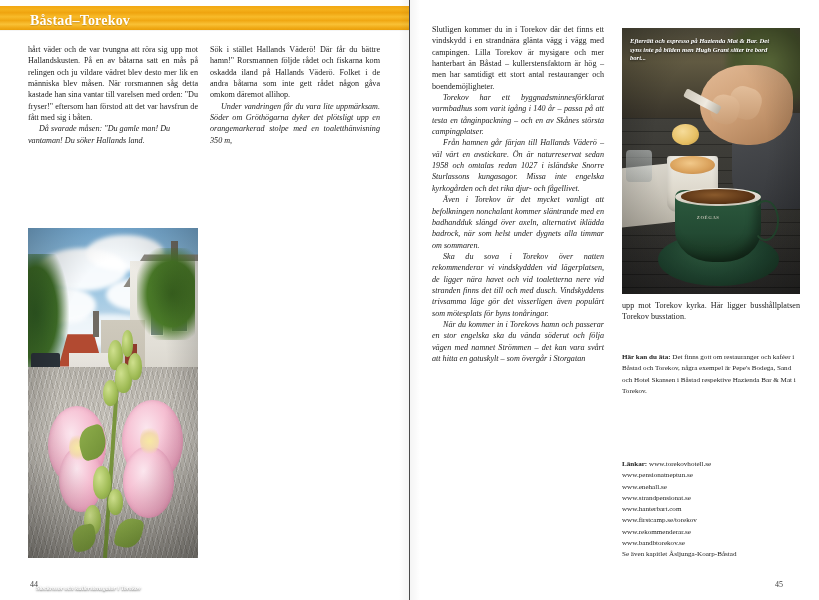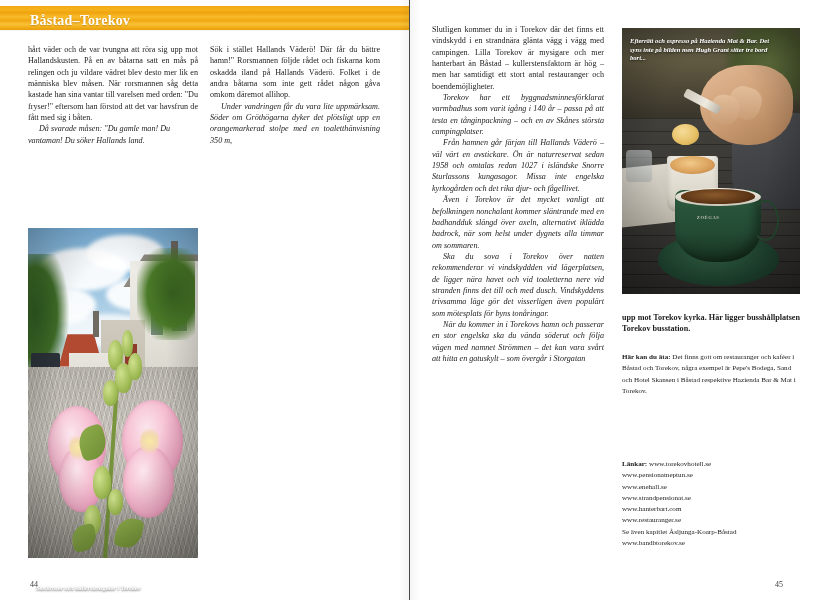--- a/index.html
+++ b/index.html
@@ -92,21 +92,21 @@
   }
   .col p.last-line-left {
     text-align: left;
   }
 
   
   #col1 { left: 28px;  top: 44px;  width: 170px; }
   #col2 { left: 210px; top: 44px;  width: 170px; }
   
   #col3 { left: 432px; top: 24px;  width: 172px; }
-  #col4 { left: 622px; top: 312px; width: 178px; font-weight: bold; }
+  #col4 { left: 622px; top: 300px; width: 178px; }
 
   
   .photo {
     position: absolute;
     overflow: hidden;
   }
   #photo-street {
     left: 28px;
     top: 228px;
     width: 170px;
@@ -509,20 +509,21 @@
   <div class="info-block" id="eat-block">
     <span class="info-label">Här kan du äta:</span><span> Det finns gott om restauranger och kaféer i Båstad och Torekov, några exempel är Pepe's Bodega, Sand och Hotel Skansen i Båstad respektive Hazienda Bar &amp; Mat i Torekov.</span>
   </div>
 
   <div class="info-block" id="links-block">
     <span class="info-label">Länkar:</span><span> www.torekovhotell.se</span>
     <span class="link-line">www.pensionatneptun.se</span>
     <span class="link-line">www.enehall.se</span>
     <span class="link-line">www.strandpensionat.se</span>
     <span class="link-line">www.hanterbart.com</span>
-    <span class="link-line">www.restauranger.se</span>
+    <span class="link-line">www.firstcamp.se/torekov</span>
+    <span class="link-line">www.rekommenderar.se</span>
+    <span class="link-line">www.bandbtorekov.se</span>
     <span class="link-line">Se även kapitlet Åsljunga-Koarp-Båstad</span>
-    <span class="link-line">www.bandbtorekov.se</span>
   </div>
 
   <div class="folio" id="folio-right">45</div>
 
 </div>
 
 </body></html>

